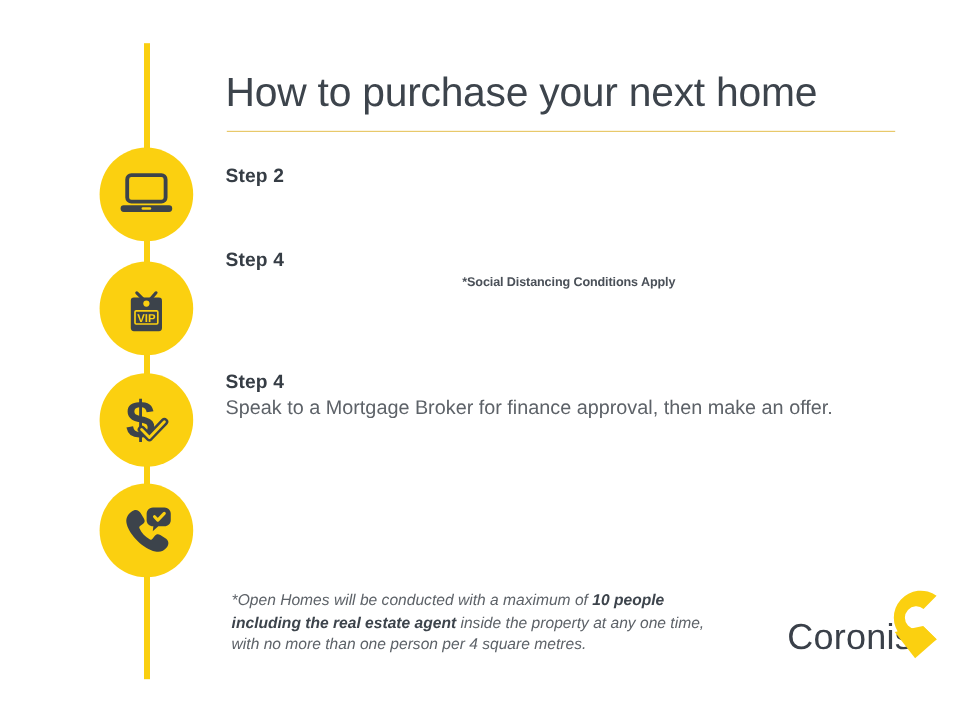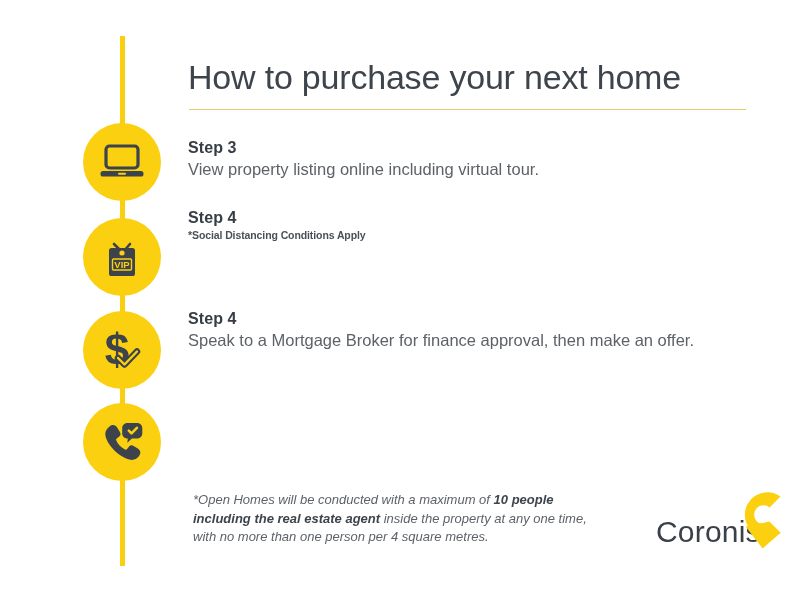--- a/index.html
+++ b/index.html
@@ -104,22 +104,23 @@
     font-size: 16.5px;
     font-weight: 400;
     color: #5D6268;
     line-height: 1.30;
     margin: 0;
   }
   .step-note {
     font-size: 10.5px;
     font-weight: 600;
     color: #4A5058;
-    margin: 1px 0 0 0;
+    margin: 1px 0 0 12px;
     letter-spacing: -0.1px;
+    text-align: center;
   }
 
   
   .footnote {
     position: absolute;
     left: 5px;
     top: 491px;
     width: 410px;
     font-size: 13px;
     font-style: italic;
@@ -214,22 +215,21 @@
   </div>
 
 </div>
 
 <div class="content">
 
   <div class="page-title">How to purchase your next home</div>
   <div class="title-rule"></div>
 
   <div class="step s1">
-    <p class="step-heading">Step 3</p>
-    <p class="step-body">View property listing online including virtual tour.</p>
+    <p class="step-heading">Step 2</p>
   </div>
 
   <div class="step s2">
     <p class="step-heading">Step 4</p>
     <p class="step-note">*Social Distancing Conditions Apply</p>
   </div>
 
   <div class="step s3">
     <p class="step-heading">Step 4</p>
     <p class="step-body">Speak to a Mortgage Broker for finance approval, then make an offer.</p>

